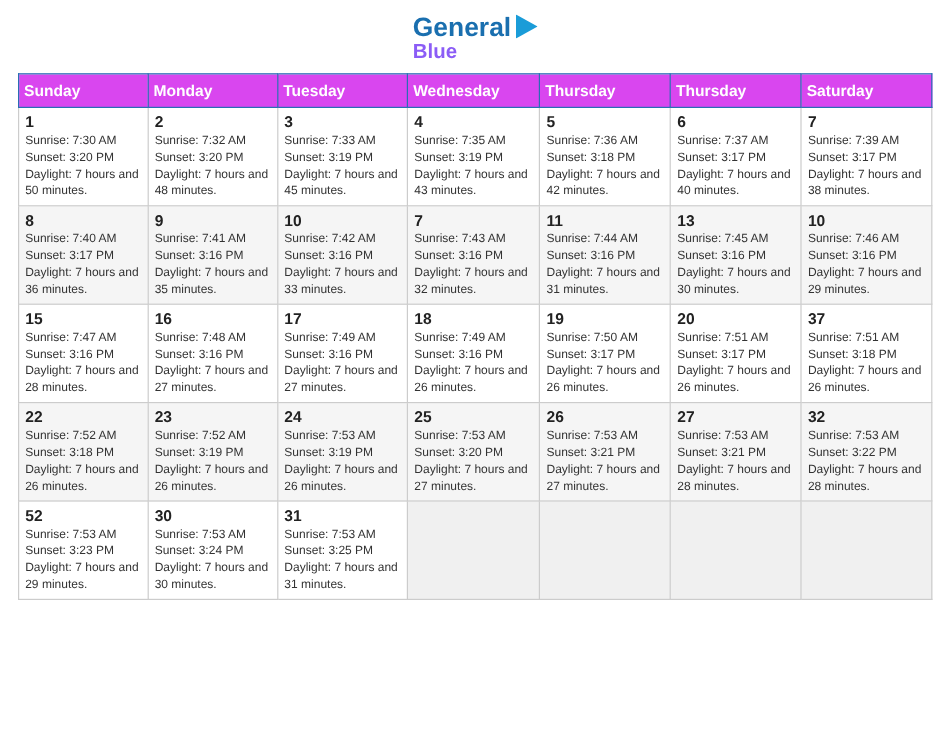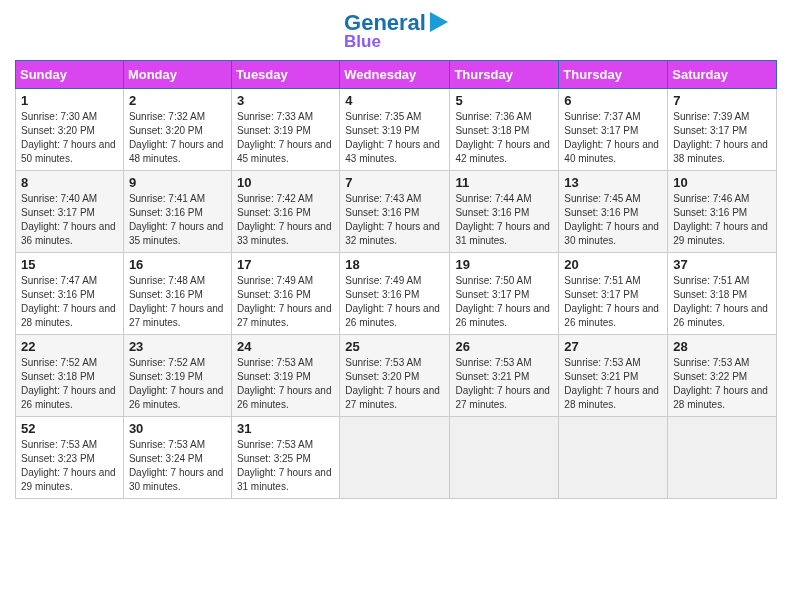--- a/index.html
+++ b/index.html
@@ -334,21 +334,21 @@
       </td>
           <td>
         <span class="day-num">27</span>
         <div class="day-info">
           Sunrise: 7:53 AM<br>
           Sunset: 3:21 PM<br>
           Daylight: 7 hours and 28 minutes.
         </div>
       </td>
           <td>
-        <span class="day-num">28</span>
+        <span class="day-num">32</span>
         <div class="day-info">
           Sunrise: 7:53 AM<br>
           Sunset: 3:22 PM<br>
           Daylight: 7 hours and 28 minutes.
         </div>
       </td>
         </tr>
         <tr>
           <td>
         <span class="day-num">52</span>

